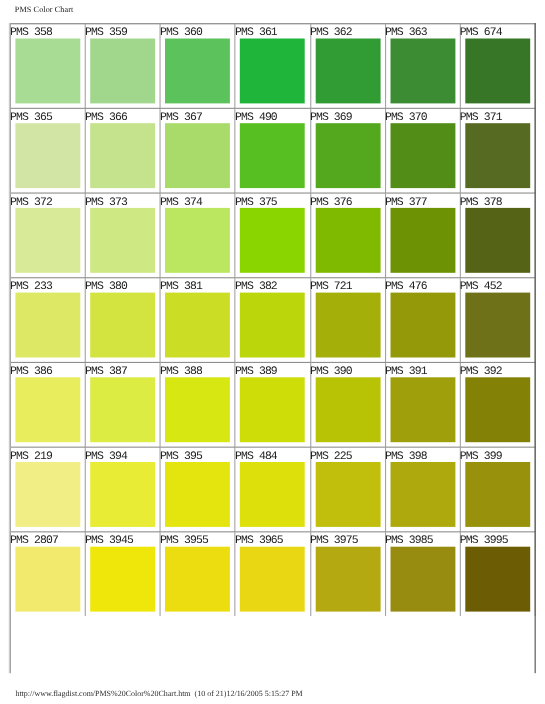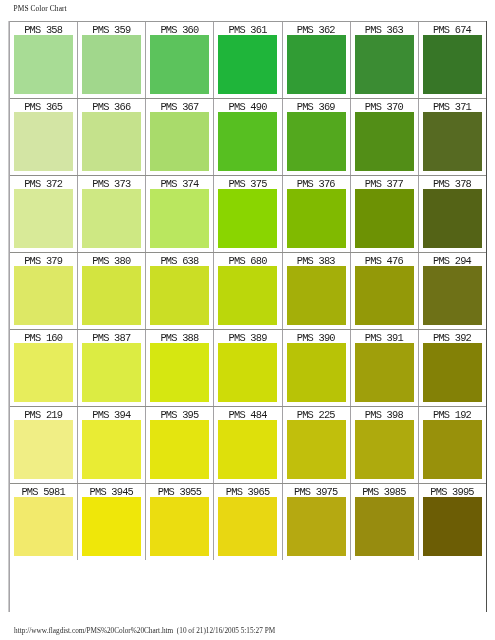--- a/index.html
+++ b/index.html
@@ -40,21 +40,21 @@
     vertical-align: top;
     background: #ffffff;
   }
   table.grid tr.last-swatch-row td.sw { border-bottom: 0; }
   .lbl {
     font-family: "Liberation Mono", monospace;
     font-size: 10.4px;
     letter-spacing: -0.8px;
     text-indent: -0.8px;
     color: #1c1c1c;
-    text-align: center;
+    text-align: left;
     height: 13px;
     line-height: 16px;
     white-space: nowrap;
   }
   .chip {
     width: 59px; height: 59px;
     margin: 0 auto;
   }
   td.spacer { height: 51px; border: 0; padding: 0; background:#fff;}
   .frame-top { position:absolute; left:9px; top:21px; width:478px; height:1px; background:#989898; }
@@ -162,51 +162,51 @@
           <div class="lbl">PMS 377</div>
           <div class="chip" style="background-color: rgb(109, 146, 4);"></div>
         </td>
    <td class="sw">
           <div class="lbl">PMS 378</div>
           <div class="chip" style="background-color: rgb(84, 99, 22);"></div>
         </td>
   </tr>
   <tr>
    <td class="sw">
-          <div class="lbl">PMS 379</div>
+          <div class="lbl">PMS 233</div>
           <div class="chip" style="background-color: rgb(221, 232, 101);"></div>
         </td>
    <td class="sw">
           <div class="lbl">PMS 380</div>
           <div class="chip" style="background-color: rgb(211, 228, 64);"></div>
         </td>
    <td class="sw">
-          <div class="lbl">PMS 638</div>
+          <div class="lbl">PMS 381</div>
           <div class="chip" style="background-color: rgb(203, 222, 37);"></div>
         </td>
    <td class="sw">
-          <div class="lbl">PMS 680</div>
+          <div class="lbl">PMS 382</div>
           <div class="chip" style="background-color: rgb(187, 215, 11);"></div>
         </td>
    <td class="sw">
-          <div class="lbl">PMS 383</div>
+          <div class="lbl">PMS 721</div>
           <div class="chip" style="background-color: rgb(164, 175, 9);"></div>
         </td>
    <td class="sw">
           <div class="lbl">PMS 476</div>
           <div class="chip" style="background-color: rgb(147, 153, 8);"></div>
         </td>
    <td class="sw">
-          <div class="lbl">PMS 294</div>
+          <div class="lbl">PMS 452</div>
           <div class="chip" style="background-color: rgb(110, 113, 23);"></div>
         </td>
   </tr>
   <tr>
    <td class="sw">
-          <div class="lbl">PMS 160</div>
+          <div class="lbl">PMS 386</div>
           <div class="chip" style="background-color: rgb(231, 237, 92);"></div>
         </td>
    <td class="sw">
           <div class="lbl">PMS 387</div>
           <div class="chip" style="background-color: rgb(220, 236, 67);"></div>
         </td>
    <td class="sw">
           <div class="lbl">PMS 388</div>
           <div class="chip" style="background-color: rgb(214, 231, 17);"></div>
         </td>
@@ -246,27 +246,27 @@
         </td>
    <td class="sw">
           <div class="lbl">PMS 225</div>
           <div class="chip" style="background-color: rgb(193, 191, 12);"></div>
         </td>
    <td class="sw">
           <div class="lbl">PMS 398</div>
           <div class="chip" style="background-color: rgb(174, 170, 13);"></div>
         </td>
    <td class="sw">
-          <div class="lbl">PMS 192</div>
+          <div class="lbl">PMS 399</div>
           <div class="chip" style="background-color: rgb(152, 145, 11);"></div>
         </td>
   </tr>
   <tr class="last-swatch-row">
    <td class="sw">
-          <div class="lbl">PMS 5981</div>
+          <div class="lbl">PMS 2807</div>
           <div class="chip" style="background-color: rgb(242, 234, 108);"></div>
         </td>
    <td class="sw">
           <div class="lbl">PMS 3945</div>
           <div class="chip" style="background-color: rgb(239, 231, 9);"></div>
         </td>
    <td class="sw">
           <div class="lbl">PMS 3955</div>
           <div class="chip" style="background-color: rgb(235, 221, 16);"></div>
         </td>

